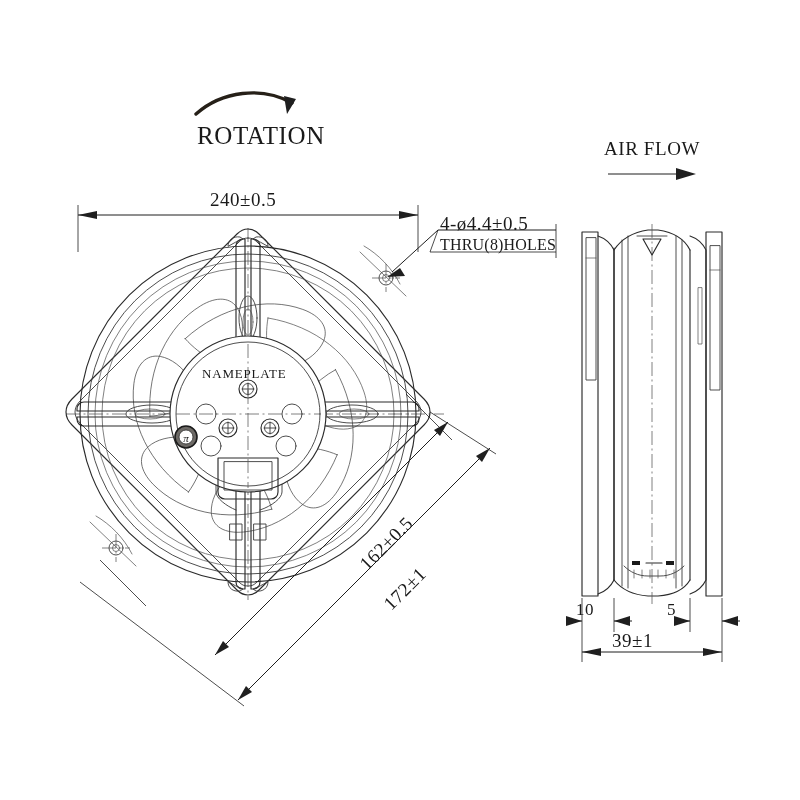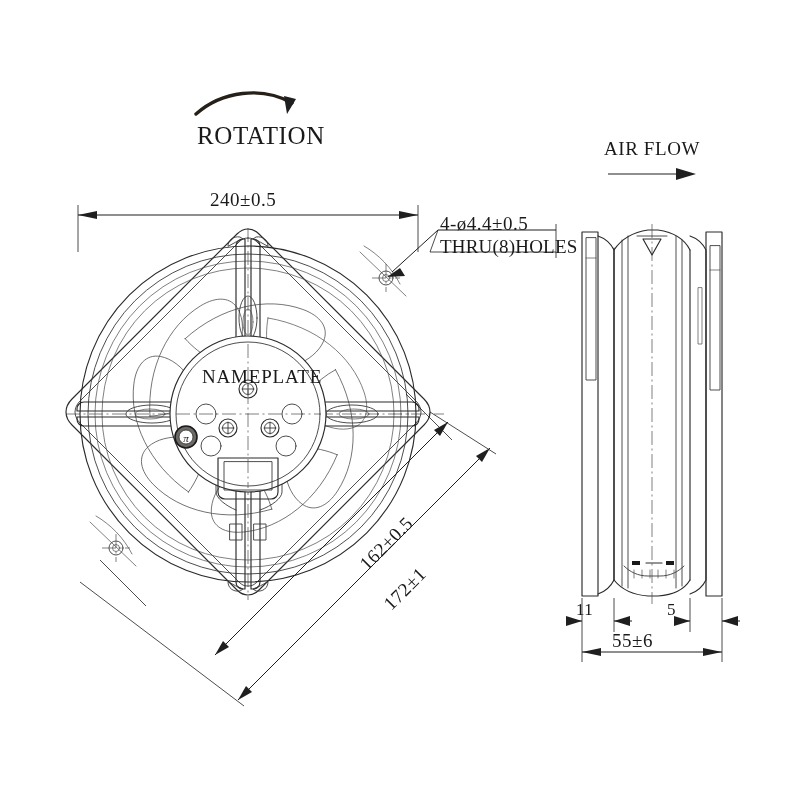--- a/index.html
+++ b/index.html
@@ -43,22 +43,22 @@
     white-space: nowrap;
     color: #1a1a1a;
     font-family: "Liberation Serif", serif;
     line-height: 1;
     user-select: none;
   }
   .t-rotation { font-size: 25px; letter-spacing: 0.6px; }
   .t-airflow  { font-size: 19px; letter-spacing: 0.6px; font-weight: 400; }
   .t-dim      { font-size: 19px; letter-spacing: 0.5px; }
   .t-dim-s    { font-size: 17px; letter-spacing: 0.4px; }
-  .t-note     { font-size: 19px; letter-spacing: 0.2px; }
-  .t-name     { font-size: 19px; letter-spacing: 0.8px; }
+  .t-note     { font-size: 16px; letter-spacing: 0.2px; }
+  .t-name     { font-size: 13px; letter-spacing: 0.8px; }
   .rot-neg45  { transform: rotate(-45deg); transform-origin: left top; }
 </style>
 </head>
 <body>
 
 <div id="sheet">
 
   <svg class="draw" viewBox="0 0 800 800">
 
     <g>
@@ -343,19 +343,19 @@
   <div class="txt t-dim" style="left:440px; top:214px;">4-ø4.4±0.5</div>
 
   <div class="txt t-note" style="left:440px; top:237px;">THRU(8)HOLES</div>
 
   <div class="txt t-name" style="left:202px; top:367px;">NAMEPLATE</div>
 
   <div class="txt t-dim rot-neg45" style="left:356px; top:560px;">162±0.5</div>
 
   <div class="txt t-dim rot-neg45" style="left:380px; top:600px;">172±1</div>
 
-  <div class="txt t-dim-s" style="left:576px; top:601px;">11</div>
+  <div class="txt t-dim-s" style="left:576px; top:601px;">10</div>
 
   <div class="txt t-dim-s" style="left:667px; top:601px;">5</div>
 
-  <div class="txt t-dim" style="left:612px; top:631px;">55±6</div>
+  <div class="txt t-dim" style="left:612px; top:631px;">39±1</div>
 
 </div>
 
 </body></html>

